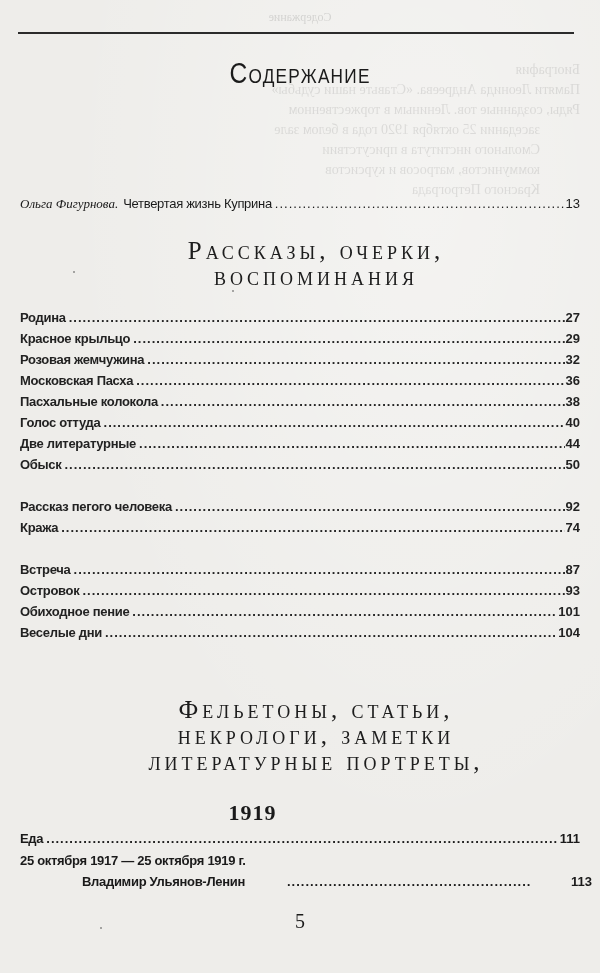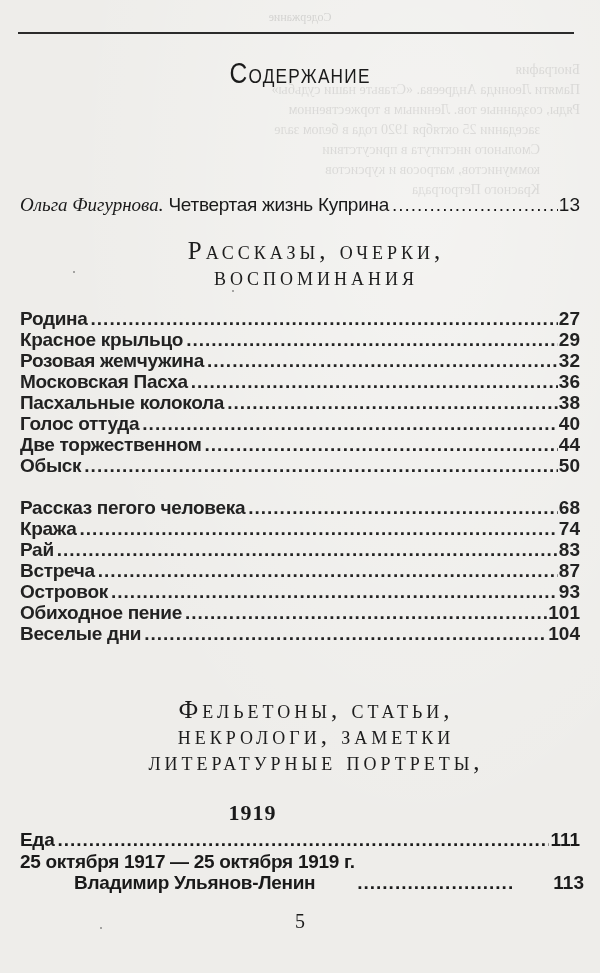--- a/index.html
+++ b/index.html
@@ -90,23 +90,23 @@
     font-size: 22px;
     letter-spacing: 1px;
     color: #1a1a1a;
   }
   .toc-row {
     position: absolute;
     left: 20px;
     width: 560px;
     height: 20px;
     display: flex;
-    align-items: flex-end;
+    align-items: flex-start;
     font-family: "Liberation Sans", sans-serif;
-    font-size: 19px;
+    font-size: 13px;
     color: #1a1a1a;
     cursor: pointer;
   }
   .toc-row .t {
     white-space: nowrap;
     transform-origin: left center;
     letter-spacing: -0.3px;
   }
   .toc-row .author {
     font-family: "Liberation Serif", serif;
@@ -124,21 +124,21 @@
   .toc-row .dots::after {
     content: "....................................................................................................................................................................................................................................";
   }
   .toc-row .pg {
     white-space: nowrap;
     text-align: right;
   }
   .toc-row.bold { font-weight: bold; }
   .toc-row.semi { font-weight: bold; color: #222; }
   .toc-row.nodots .dots::after { content: ""; }
-  .toc-row.indent { left: 74px; width: 510px; gap: 39px; }
+  .toc-row.indent { left: 82px; width: 510px; gap: 39px; }
   .page-number {
     position: absolute;
     top: 910px;
     left: 0; width: 600px;
     text-align: center;
     font-family: "Liberation Serif", serif;
     font-size: 20px;
     color: #1a1a1a;
   }
   .speck {
@@ -204,43 +204,38 @@
     <span class="t">Пасхальные колокола</span>
     <span class="dots"></span>
     <span class="pg">38</span>
   </div>
   <div class="toc-row semi" style="top:415px">
     <span class="t">Голос оттуда</span>
     <span class="dots"></span>
     <span class="pg">40</span>
   </div>
   <div class="toc-row semi" style="top:436px">
-    <span class="t">Две торжественном</span>
+    <span class="t">Две литературные</span>
     <span class="dots"></span>
     <span class="pg">44</span>
   </div>
   <div class="toc-row semi" style="top:457px">
     <span class="t">Обыск</span>
     <span class="dots"></span>
     <span class="pg">50</span>
   </div>
   <div class="toc-row semi" style="top:499px">
     <span class="t">Рассказ пегого человека</span>
     <span class="dots"></span>
-    <span class="pg">68</span>
+    <span class="pg">92</span>
   </div>
   <div class="toc-row semi" style="top:520px">
     <span class="t">Кража</span>
     <span class="dots"></span>
     <span class="pg">74</span>
-  </div>
-  <div class="toc-row semi" style="top:541px">
-    <span class="t">Рай</span>
-    <span class="dots"></span>
-    <span class="pg">83</span>
   </div>
   <div class="toc-row semi" style="top:562px">
     <span class="t">Встреча</span>
     <span class="dots"></span>
     <span class="pg">87</span>
   </div>
   <div class="toc-row semi" style="top:583px">
     <span class="t">Островок</span>
     <span class="dots"></span>
     <span class="pg">93</span>

